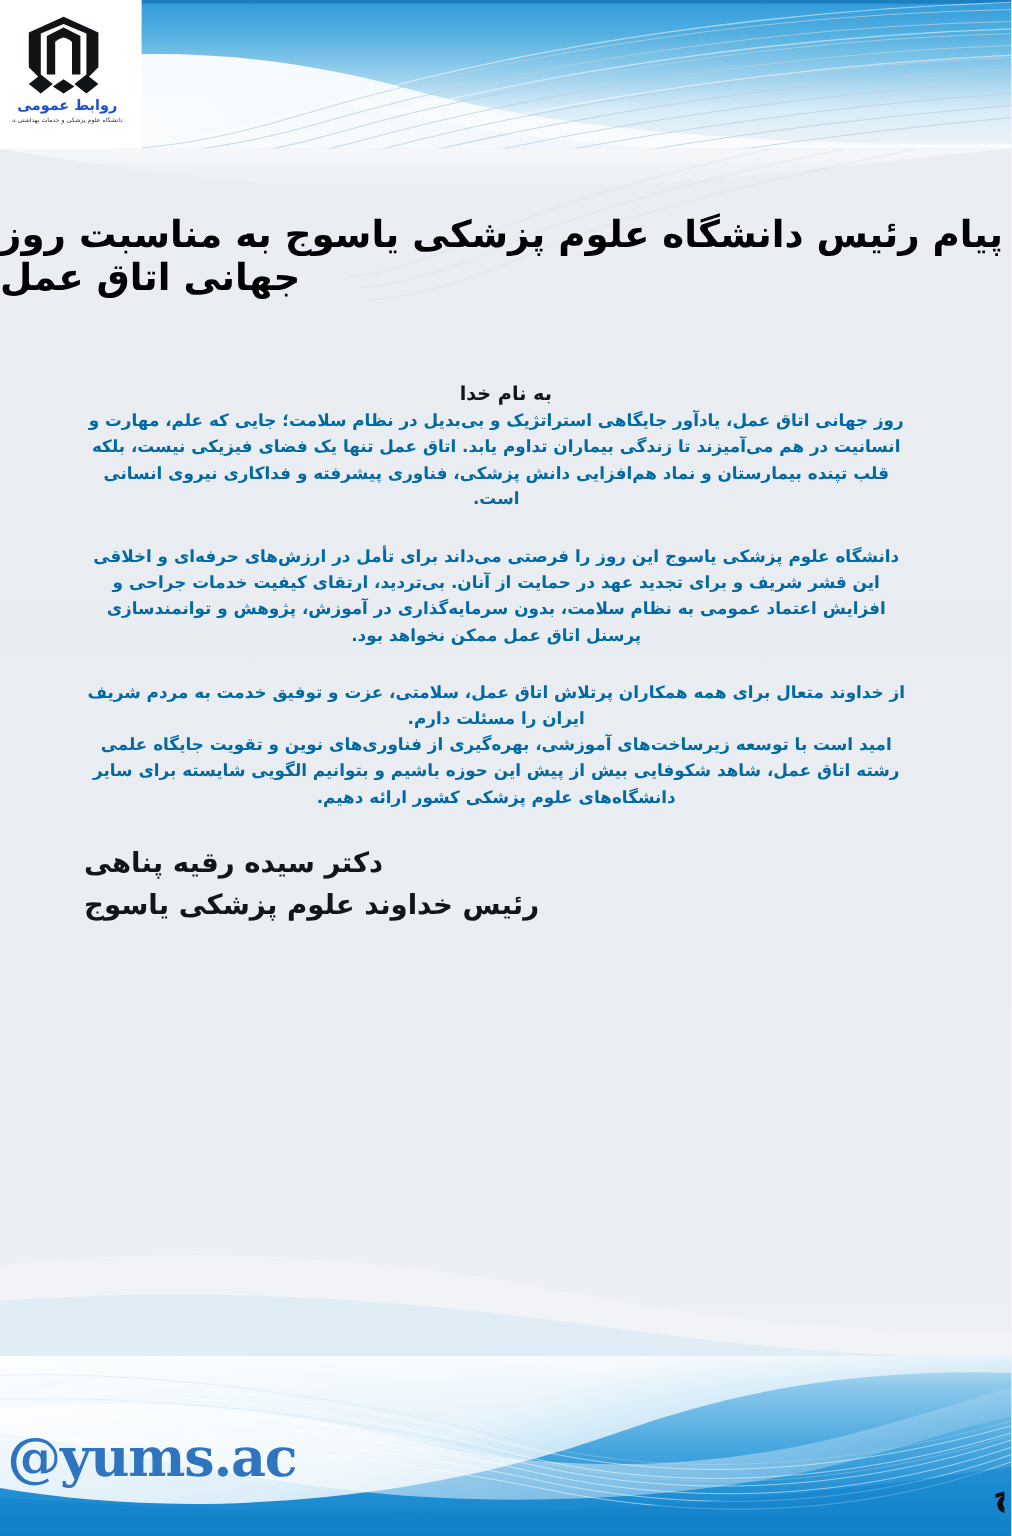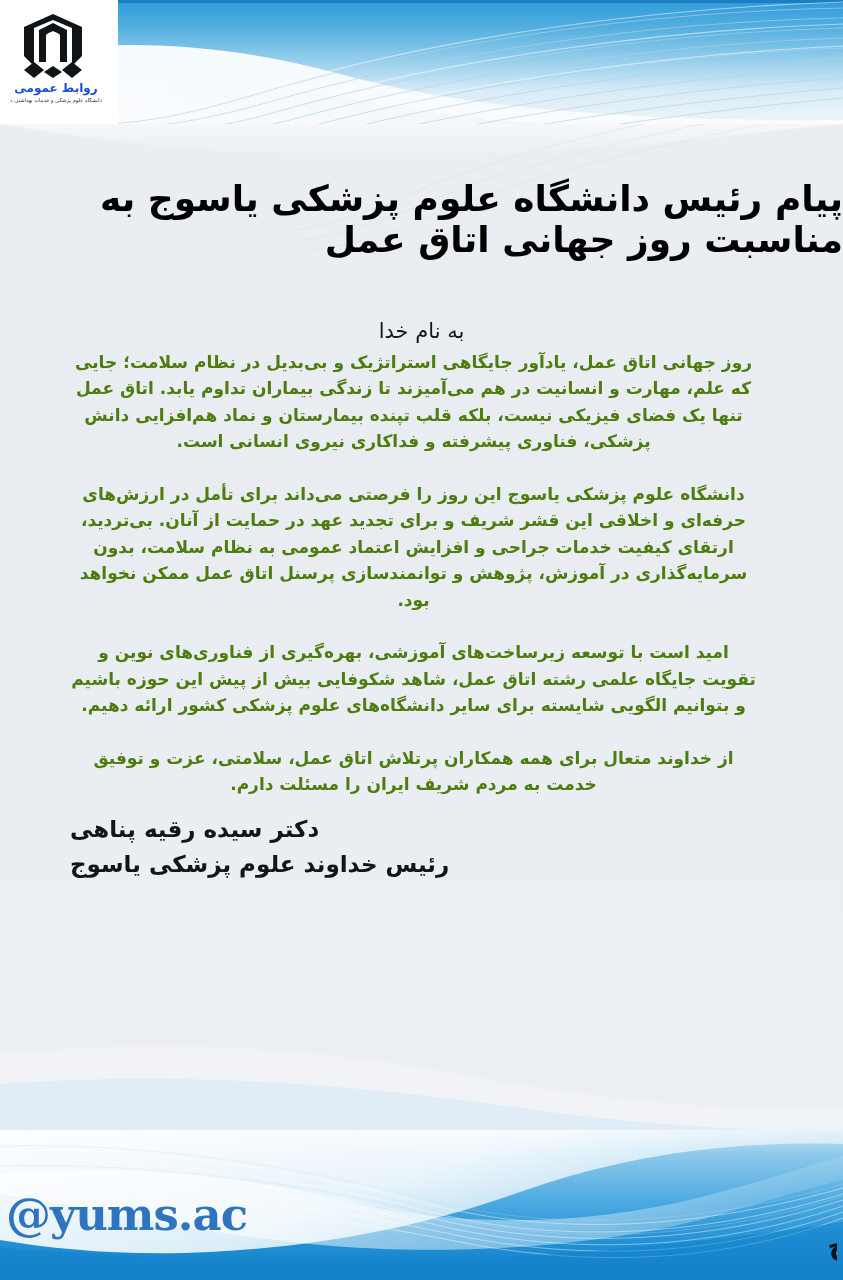--- a/index.html
+++ b/index.html
@@ -92,53 +92,53 @@
     top: 0; left: 0;
     width: 843px;
     height: 1024px;
   }
 
   
   .poster-title {
     position: absolute;
     top: 178px; left: 0;
     width: 843px;
-    text-align: right;
-    font-size: 36px;
+    text-align: left;
+    font-size: 31px;
     font-weight: bold;
     color: #000000;
     letter-spacing: -0.4px;
     z-index: 8;
     direction: rtl;
   }
 
   
   .message {
     position: absolute;
     top: 316px;
     left: 70px;
     width: 703px;
     z-index: 8;
     direction: rtl;
     text-align: center;
     color: #131619;
   }
   .bismillah {
-    font-size: 21px;
-    font-weight: normal;
+    font-size: 16px;
+    font-weight: bold;
     line-height: 1.5;
     margin-bottom: 1px;
   }
   .para {
-    font-size: 17px;
+    font-size: 14px;
     font-weight: bold;
     line-height: 1.56;
     text-align: center;
     margin: 0 16px 26px 0;
-    color: #4d7c0f;
+    color: #0369a1;
   }
   .para.tight { margin-bottom: 0; }
 
   .signature {
     margin-top: 14px;
     font-size: 23px;
     font-weight: bold;
     line-height: 1.55;
     text-align: left;
     color: #131619;
@@ -262,22 +262,22 @@
       <path d="M0,960 C200,946 360,962 520,984 C650,1002 760,1008 843,1006 L843,1024 L0,1024 Z" fill="#cfe6f6" opacity="0.45"></path>
     </svg>
   </div>
 
   <div class="poster-title">پیام رئیس دانشگاه علوم پزشکی یاسوج به مناسبت روز جهانی اتاق عمل</div>
 
   <div class="message">
     <div class="bismillah">به نام خدا</div>
     <p class="para">روز جهانی اتاق عمل، یادآور جایگاهی استراتژیک و بی‌بدیل در نظام سلامت؛ جایی که علم، مهارت و انسانیت در هم می‌آمیزند تا زندگی بیماران تداوم یابد. اتاق عمل تنها یک فضای فیزیکی نیست، بلکه قلب تپنده بیمارستان و نماد هم‌افزایی دانش پزشکی، فناوری پیشرفته و فداکاری نیروی انسانی است.</p>
     <p class="para">دانشگاه علوم پزشکی یاسوج این روز را فرصتی می‌داند برای تأمل در ارزش‌های حرفه‌ای و اخلاقی این قشر شریف و برای تجدید عهد در حمایت از آنان. بی‌تردید، ارتقای کیفیت خدمات جراحی و افزایش اعتماد عمومی به نظام سلامت، بدون سرمایه‌گذاری در آموزش، پژوهش و توانمندسازی پرسنل اتاق عمل ممکن نخواهد بود.</p>
+    <p class="para tight">از خداوند متعال برای همه همکاران پرتلاش اتاق عمل، سلامتی، عزت و توفیق خدمت به مردم شریف ایران را مسئلت دارم.</p>
     <p class="para">امید است با توسعه زیرساخت‌های آموزشی، بهره‌گیری از فناوری‌های نوین و تقویت جایگاه علمی رشته اتاق عمل، شاهد شکوفایی بیش از پیش این حوزه باشیم و بتوانیم الگویی شایسته برای سایر دانشگاه‌های علوم پزشکی کشور ارائه دهیم.</p>
-    <p class="para tight">از خداوند متعال برای همه همکاران پرتلاش اتاق عمل، سلامتی، عزت و توفیق خدمت به مردم شریف ایران را مسئلت دارم.</p>
     <div class="signature">
       <div>دکتر سیده رقیه پناهی</div>
       <div>رئیس خداوند علوم پزشکی یاسوج</div>
     </div>
   </div>
 
   <div class="footer-band">
     <svg class="fsvg" viewBox="0 0 843 150" preserveAspectRatio="none">
       <defs>
         <linearGradient id="fw1" x1="0" y1="0" x2="1" y2="0.4">

